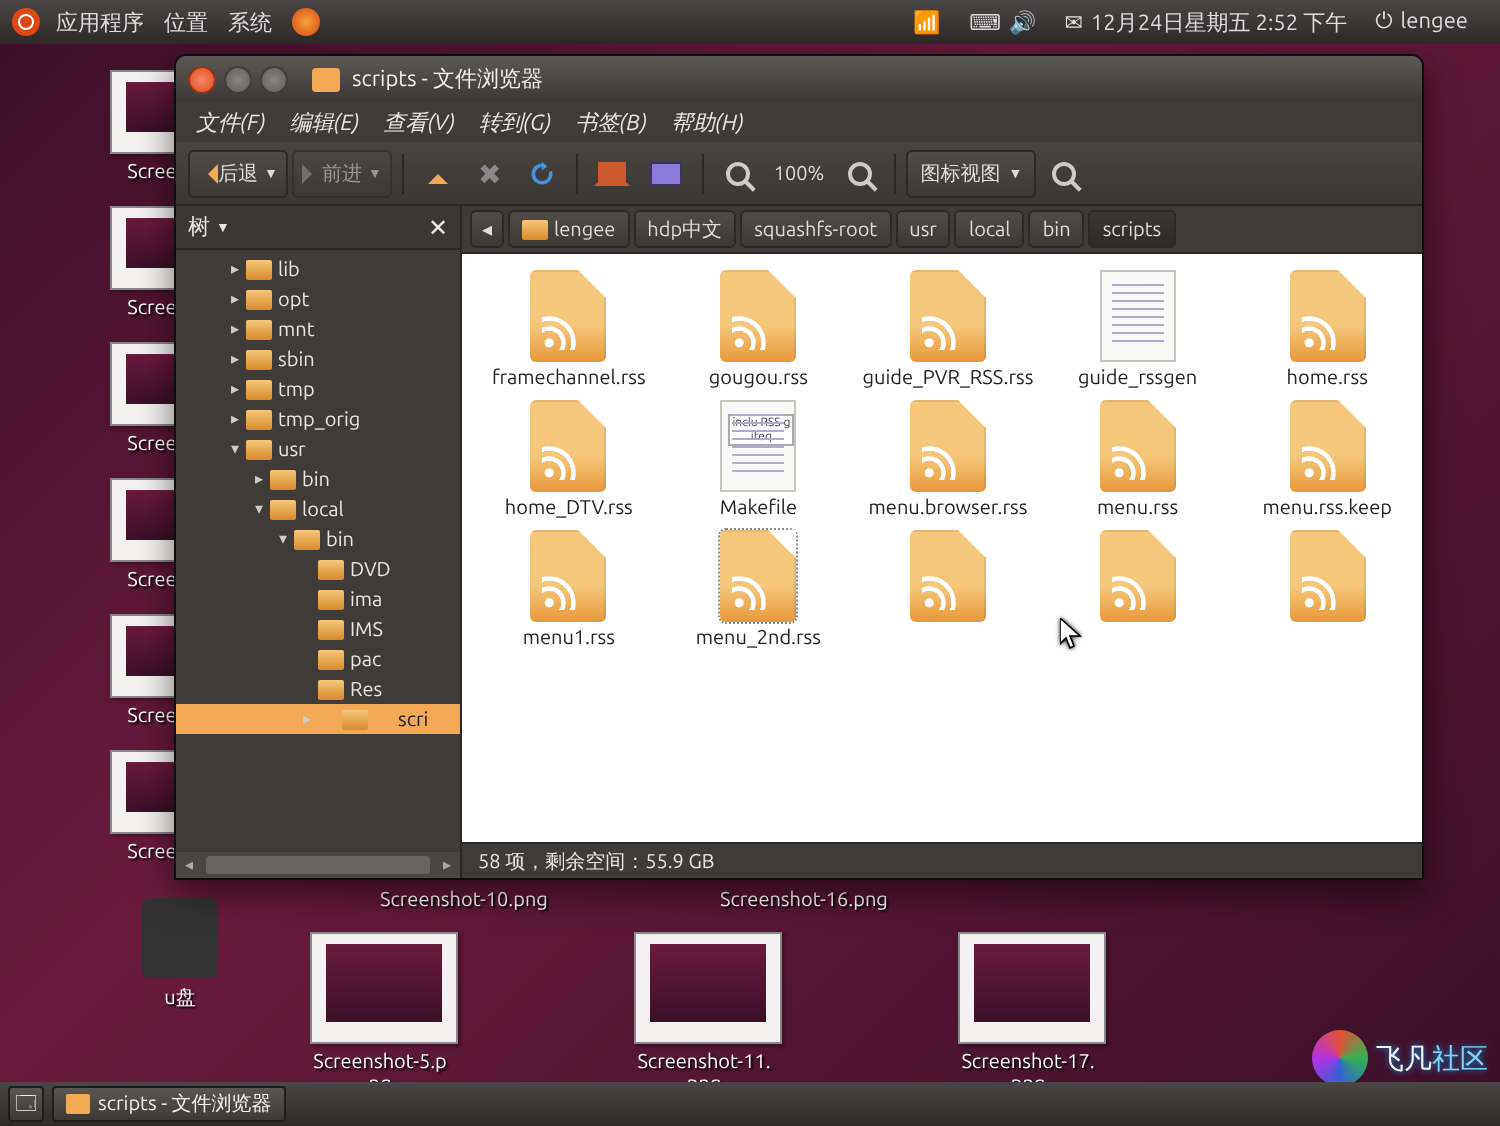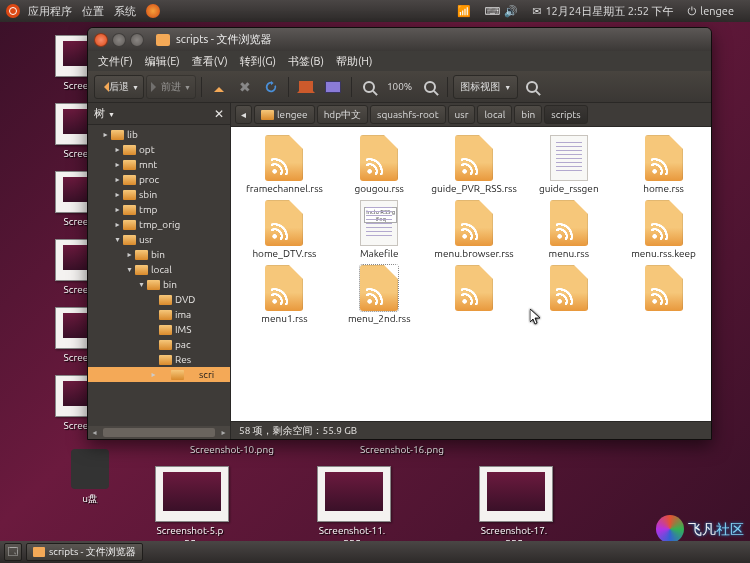--- a/index.html
+++ b/index.html
@@ -23,21 +23,21 @@
 
 
 .win { left: 87px; top: 27px; width: 625px; height: 413px; background: #404040; border: 1px solid #0f0d0c; border-radius: 6px 6px 0 0; box-shadow: 0 6px 18px rgba(0,0,0,.55); display: flex; flex-direction: column; overflow: hidden; }
 .titlebar { height: 23px; background: linear-gradient(#5c5856,#3b3836); display: flex; align-items: center; padding: 0 6px; color: #eee; font-size: 11px; }
 .titlebar .btn { width: 14px; height: 14px; border-radius: 50%; margin-right: 4px; border:1px solid rgba(0,0,0,.4); }
 .cls { background: radial-gradient(#f68c6b,#dd4814); }
 .mnb { background: radial-gradient(#8a8683,#5f5b58); }
 .mxb { background: radial-gradient(#8a8683,#5f5b58); }
 .titlebar .folder-ico { width:14px; height:12px; background:#f4a957; border-radius:2px; margin:0 6px 0 8px; }
 .menubar { height: 20px; background: #3e3c39; display: flex; align-items: center; padding: 0 4px; color: #e8e6e4; font-size: 11px; }
-.menubar span { padding: 2px 6px; }
+.menubar span { padding: 2px 6px; font-style: italic; }
 .toolbar { height: 32px; background: linear-gradient(#48443f,#3a3734); display: flex; align-items: center; padding: 0 6px; gap: 2px; border-bottom:1px solid #2a2826; }
 .tbtn { height: 24px; min-width: 24px; background: linear-gradient(#4f4b46,#3d3a36); border: 1px solid #2b2926; border-radius: 3px; display: flex; align-items: center; justify-content: center; color: #ddd; font-size: 10px; padding: 0 4px; }
 .tbtn.flat { background: transparent; border-color: transparent; }
 .tbtn .arr { width:0; height:0; border:5px solid transparent; }
 .tbtn.back .arr { border-right-color:#f4a957; }
 .tbtn.fwd .arr { border-left-color:#999; }
 .tbtn.up .arr { border-bottom-color:#f4a957; }
 .tbtn.stop { color:#888; font-size:14px; }
 .reload svg { width:14px; height:14px; }
 .home-ico { width:14px; height:12px; background:#cc5a2c; position:relative; }
@@ -237,39 +237,34 @@
   </div>
 
   <div class="body">
     <div class="sidebar">
       <div class="side-hdr">
         <span>树</span>
         <span style="margin-left:3px;font-size:7px">▼</span>
         <span class="close-x">✕</span>
       </div>
       <div class="tree" id="tree">
-          <div class="tree-row" style="padding-left: 12px; align-items: center;">
+          <div class="tree-row" style="padding-left: 24px; align-items: center;">
             <div class="tw col"></div>
             <div class="fld"></div>
             <span>lib</span>
           </div>
           <div class="tree-row" style="padding-left: 24px;">
             <div class="tw col"></div>
             <div class="fld"></div>
             <span>opt</span>
           </div>
           <div class="tree-row" style="padding-left: 24px;">
             <div class="tw col"></div>
             <div class="fld"></div>
             <span>mnt</span>
-          </div>
-          <div class="tree-row" style="padding-left: 24px;">
-            <div class="tw col"></div>
-            <div class="fld"></div>
-            <span>proc</span>
           </div>
           <div class="tree-row" style="padding-left: 24px;">
             <div class="tw col"></div>
             <div class="fld"></div>
             <span>sbin</span>
           </div>
           <div class="tree-row" style="padding-left: 24px;">
             <div class="tw col"></div>
             <div class="fld"></div>
             <span>tmp</span>

